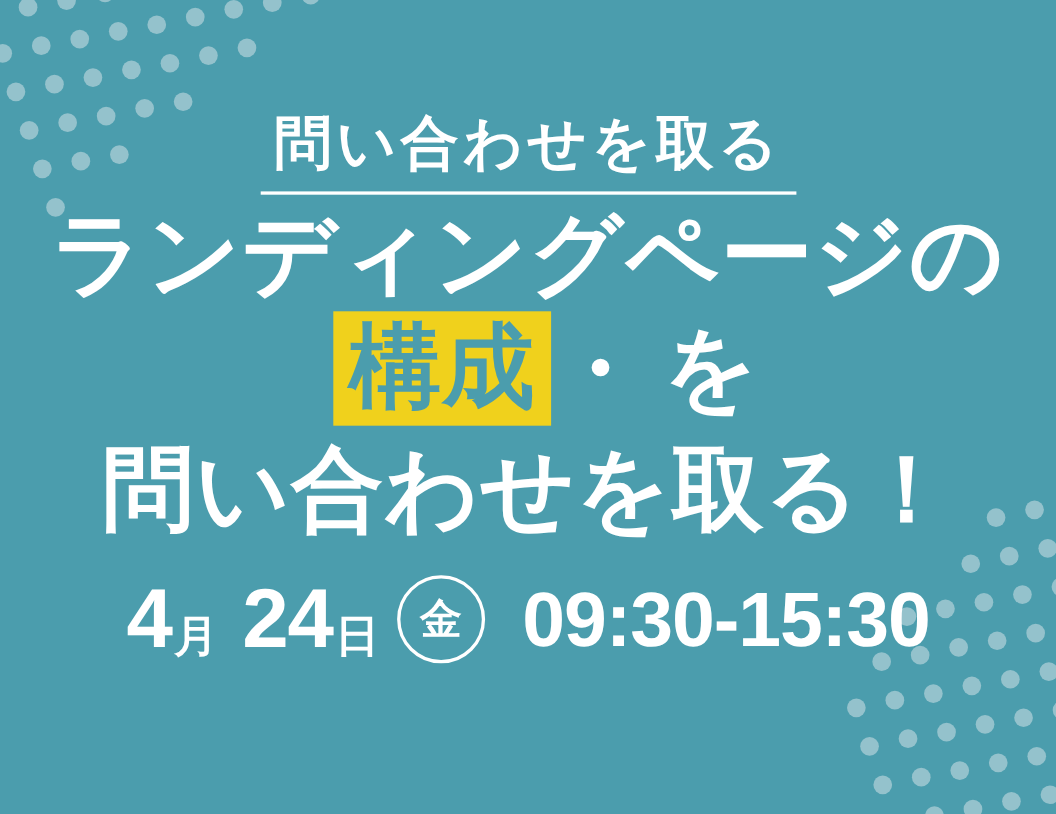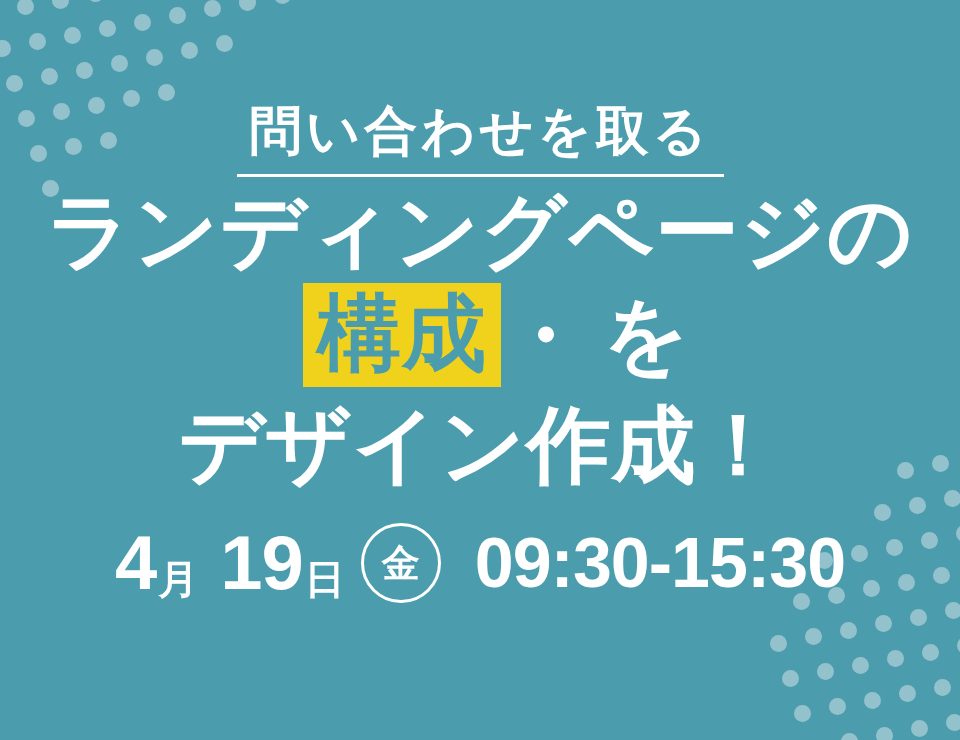--- a/index.html
+++ b/index.html
@@ -234,30 +234,30 @@
       <span class="hl-text">ランディングページの</span>
     </div>
 
     <div class="hl-line hl-mid">
       <span class="hl-hi">構成</span>
       <span class="hl-sep">・</span>
       <span class="hl-tail">を</span>
     </div>
 
     <div class="hl-line hl-bottom">
-      <span class="hl-text">デザイン作成！</span>
+      <span class="hl-text">問い合わせを取る！</span>
     </div>
 
   </div>
 
   <div class="datetime">
     <span class="dt-num">4</span>
     <span class="dt-unit">月</span>
     <span class="dt-gap"></span>
-    <span class="dt-num">19</span>
+    <span class="dt-num">24</span>
     <span class="dt-unit">日</span>
     <span class="dt-circle">
       <span class="dt-circle-label">金</span>
     </span>
     <span class="dt-time">09:30-15:30</span>
   </div>
 
 </div>
 
 </body></html>

